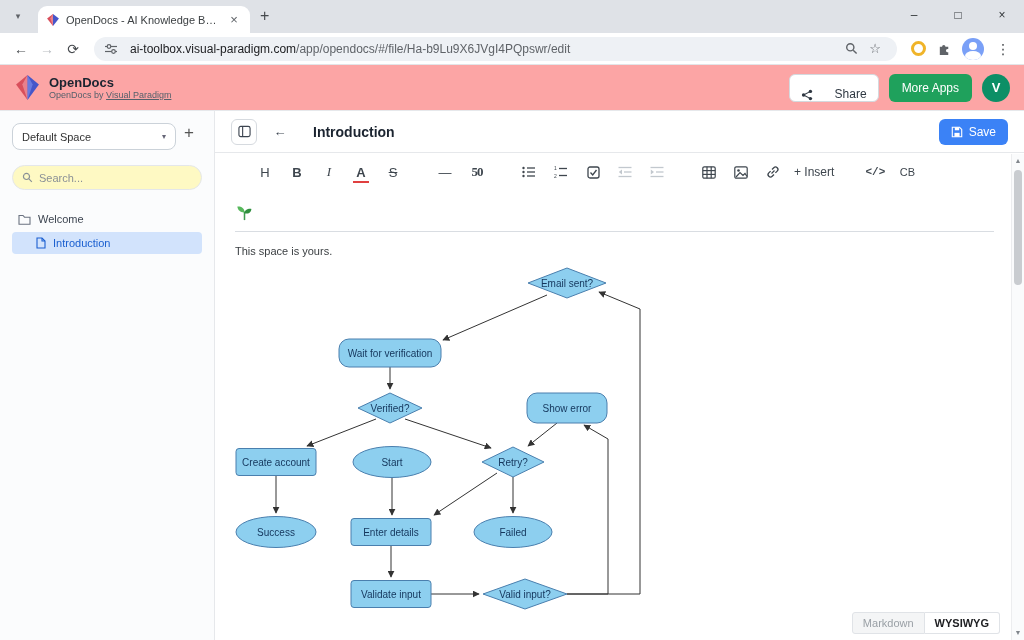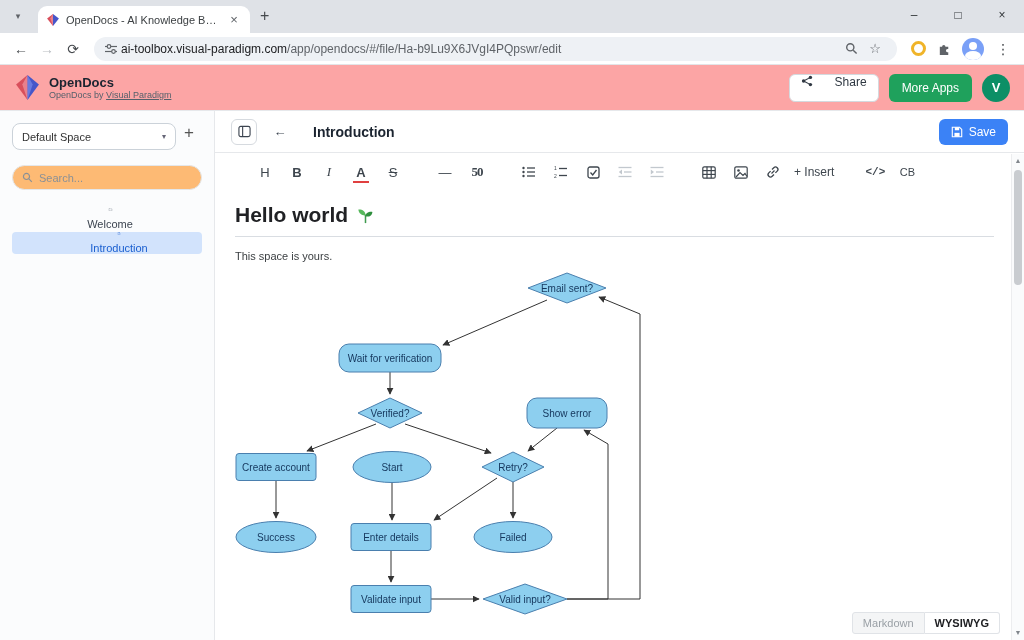--- a/index.html
+++ b/index.html
@@ -15,52 +15,52 @@
   .tab-close { border:none; background:transparent; color:#5f6368; font-size:13px; width:16px; cursor:pointer; }
   .newtab { border:none; background:transparent; color:#45494d; font-size:16px; margin:0 0 8px 10px; cursor:pointer; }
   .win-controls { position:absolute; right:0; top:0; height:30px; display:flex; }
   .win-btn { width:44px; border:none; background:transparent; color:#33373b; font-size:12px; cursor:pointer; }
 
   
   .navbar { height:32px; background:#fff; border-bottom:1px solid #e2e5e8; display:flex; align-items:center; padding:0 8px; flex:0 0 auto; }
   .nav-icon { width:26px; height:26px; border:none; background:transparent; color:#45494d; font-size:14px; cursor:pointer; }
   .nav-icon.disabled { color:#b9bdc2; }
   .addressbar { flex:1; height:24px; background:#eef1f5; border-radius:13px; margin:0 8px; display:flex; align-items:center; padding:0 10px; min-width:0; }
-  .url { font-size:12px; white-space:nowrap; overflow:hidden; margin-left:3px; flex:1; }
+  .url { font-size:12px; white-space:nowrap; overflow:hidden; margin-left:12px; flex:1; }
   .url-host { color:#202124; }
   .url-path { color:#5f6368; }
   .bar-icon { border:none; background:transparent; color:#5f6368; font-size:13px; width:24px; cursor:pointer; flex:0 0 auto; display:flex; align-items:center; justify-content:center; }
   .ext-yellow { width:15px; height:15px; border-radius:50%; border:3.5px solid #f0b429; background:#fff; margin:0 6px; cursor:pointer; }
   .chrome-avatar { width:22px; height:22px; border-radius:50%; background:#7aa0f7; margin:0 6px; position:relative; overflow:hidden; cursor:pointer; }
   .chrome-avatar .head { position:absolute; left:7px; top:4px; width:8px; height:8px; border-radius:50%; background:#fff; }
   .chrome-avatar .body { position:absolute; left:3px; top:13px; width:16px; height:10px; border-radius:50%; background:#fff; }
 
   
   .appheader { height:46px; background:#fca5a5; border-bottom:1px solid #e6e8eb; display:flex; align-items:center; padding:0 14px; flex:0 0 auto; }
   .brand { margin-left:8px; }
   .brand-name { font-size:13px; font-weight:bold; color:#1b2430; }
   .brand-sub { font-size:9px; color:#55606b; }
   .brand-sub a { color:#55606b; }
   .header-right { margin-left:auto; display:flex; align-items:center; }
-  .btn-share { height:28px; border:1px solid #d4d9de; border-radius:6px; background:#fff; font-size:12px; color:#2f3842; padding:0 11px; display:flex; align-items:flex-start; gap:22px; cursor:pointer; }
+  .btn-share { height:28px; border:1px solid #d4d9de; border-radius:6px; background:#fff; font-size:12px; color:#2f3842; padding:0 11px; display:flex; align-items:flex-end; gap:22px; cursor:pointer; }
   .btn-moreapps { height:28px; border:none; background:#1fa15c0; background:#1fa15c; color:#fff; border-radius:6px; font-size:12px; padding:0 13px; margin-left:10px; cursor:pointer; }
   .avatar-v { width:28px; height:28px; border-radius:50%; background:#0c8f66; color:#fff; font-weight:bold; font-size:13px; margin-left:10px; display:flex; align-items:center; justify-content:center; cursor:pointer; }
 
   
   .app-body { flex:1; display:flex; min-height:0; }
   .sidebar { width:215px; background:#fbfcfd; border-right:1px solid #e6e8eb; padding:12px 12px 0; flex:0 0 auto; }
   .space-row { display:flex; align-items:flex-start; }
   .space-select { flex:1; height:27px; border:1px solid #cbd2d9; border-radius:8px; background:#fff; font-size:11px; color:#333; display:flex; align-items:center; padding:0 9px; cursor:pointer; }
   .space-caret { margin-left:auto; color:#667; font-size:8px; }
   .add-btn { width:26px; border:none; background:transparent; font-size:17px; color:#555; cursor:pointer; }
-  .search-box { margin-top:15px; height:25px; background:#fdba74; border:1px solid #e4e7ea; border-radius:13px; display:flex; align-items:center; padding:0 9px; gap:6px; }
+  .search-box { margin-top:15px; height:25px; background:#fef9c3; border:1px solid #e4e7ea; border-radius:13px; display:flex; align-items:center; padding:0 9px; gap:6px; }
   .search-box input { border:none; background:transparent; outline:none; font-size:11px; color:#333; width:140px; font-family:inherit; }
   .search-box input::placeholder { color:#8a9096; }
   .tree { margin-top:18px; }
-  .tree-row { height:22px; display:flex; align-items:center; font-size:11px; color:#3c4450; gap:7px; padding-left:6px; cursor:pointer; border-radius:4px;flex-direction:column; }
+  .tree-row { height:22px; display:flex; align-items:center; font-size:11px; color:#3c4450; gap:7px; padding-left:6px; cursor:pointer; border-radius:4px; }
   .tree-row.child { padding-left:24px; margin-top:2px; }
   .tree-row.selected { background:#d2e3fc; color:#1a5fd0; }
 
   .main { flex:1; display:flex; flex-direction:column; background:#fff; position:relative; min-width:0; }
   .doc-topbar { height:42px; display:flex; align-items:center; padding:0 16px; border-bottom:1px solid #e6e8eb; flex:0 0 auto; }
   .icon-btn { width:26px; height:26px; border:1px solid #d6dadf; border-radius:6px; background:#fff; color:#3c4450; font-size:13px; cursor:pointer; display:flex; align-items:center; justify-content:center; margin-right:10px; }
   .icon-btn.flat { border-color:transparent; }
   .doc-title { font-size:14px; font-weight:bold; color:#1b2430; margin-left:10px; }
   .btn-save { margin-left:auto; height:26px; border:none; background:#3b82f6; color:#fff; border-radius:6px; font-size:12px; display:flex; align-items:center; gap:6px; padding:0 12px; cursor:pointer; }
 
@@ -312,21 +312,20 @@
           </svg>
         </button>
         <button class="tb insert">+ Insert</button>
         <span class="tb-gap"></span>
         <button class="tb codetag">&lt;/&gt;</button>
         <button class="tb codeblk">CB</button>
       </div>
 
       <div class="editor">
         <div class="doc-heading">
-          <span>Hello world</span>
           <svg class="icon" width="19" height="19" viewBox="0 0 20 20">
             <path d="M10,18 V9" stroke="#3f9b4f" stroke-width="1.6" fill="none"></path>
             <path d="M10,10 C10,5.5 6.5,3.5 2.5,3.8 C2.8,7.8 6,10.3 10,10 z" fill="#57b85c"></path>
             <path d="M10,11 C10,7.5 13,5.8 17.3,6.2 C17,9.8 14,11.8 10,11 z" fill="#2f8f3e"></path>
           </svg>
         </div>
         <hr class="heading-rule">
         <div class="doc-body">This space is yours.</div>
         <div class="diagram">
           <svg id="flowchart-svg" width="440" height="358" viewBox="0 0 440 358">

